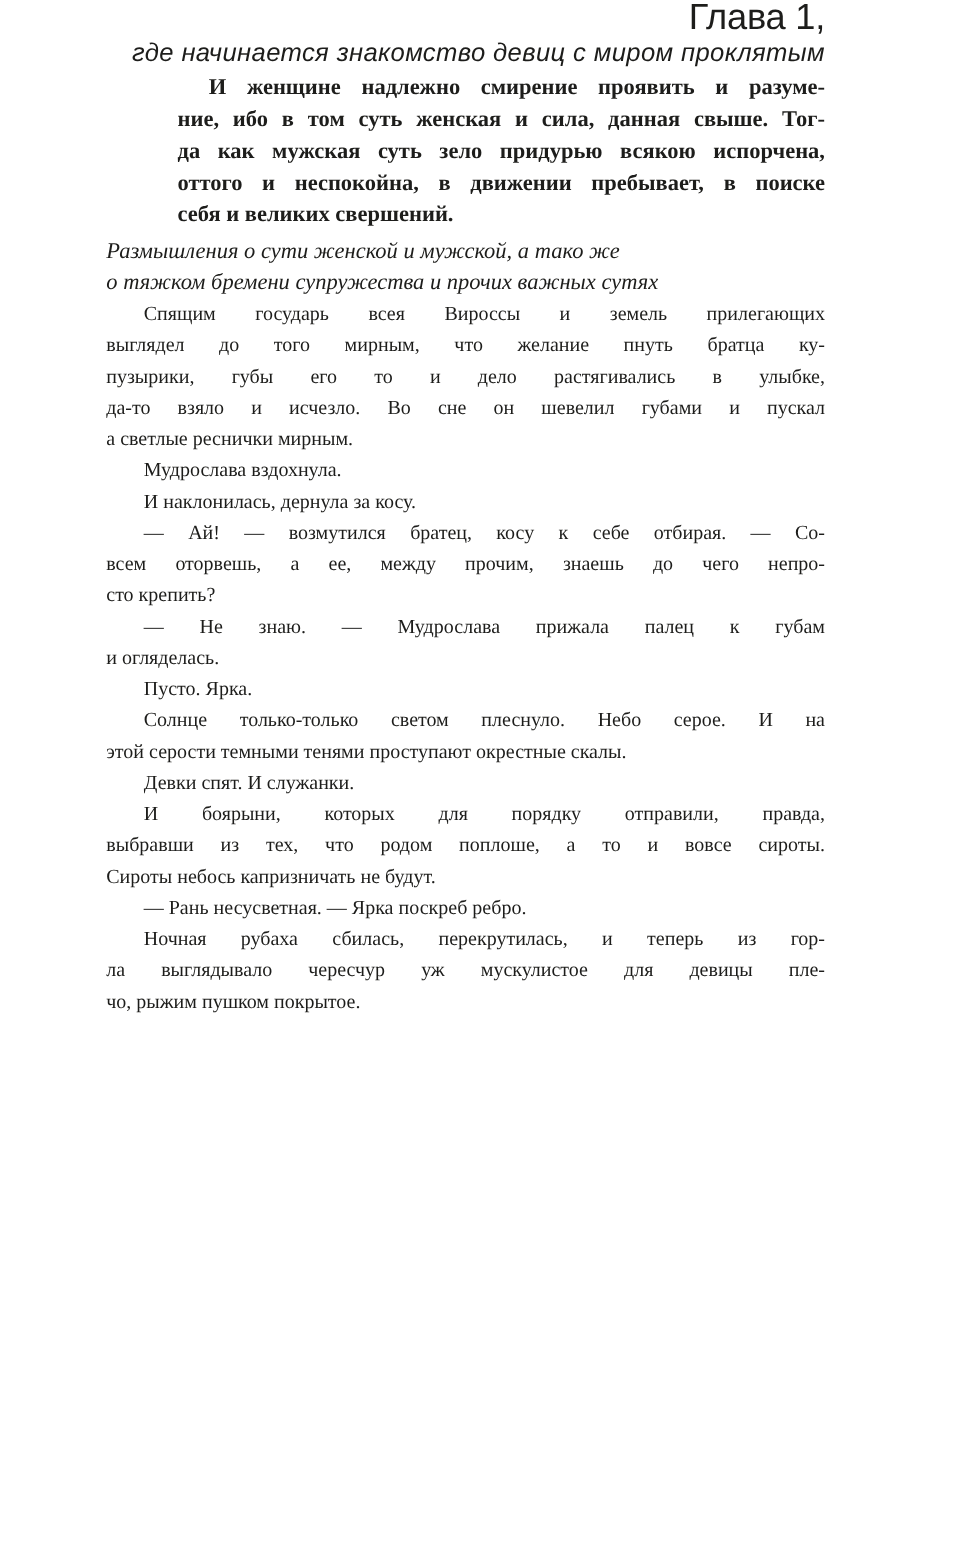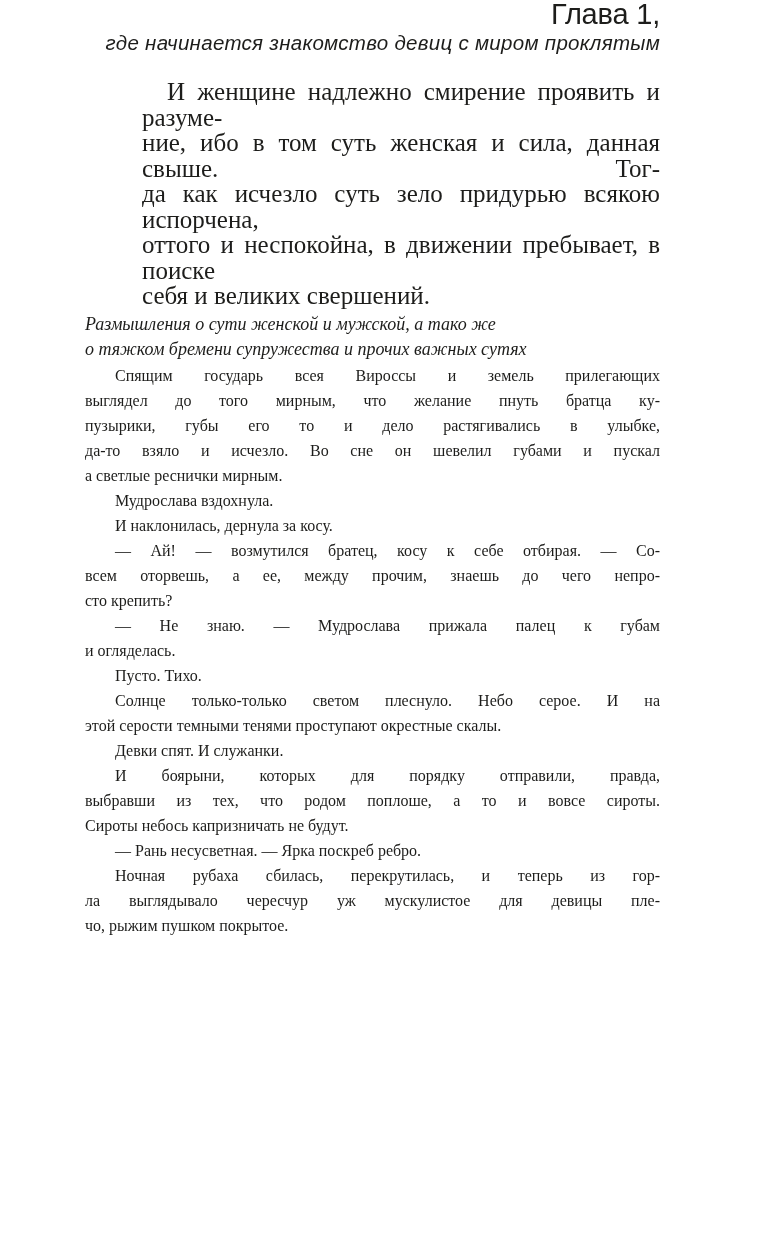--- a/index.html
+++ b/index.html
@@ -35,24 +35,25 @@
   .chapter-subtitle {
     margin-top: 2px;
     font-family: "Liberation Sans", sans-serif;
     font-style: italic;
     font-size: 20.5px;
     line-height: 23px;
     letter-spacing: 0.3px;
     text-align: right;
   }
   .epigraph {
-    margin-top: 25px;
+    margin-top: 3px;
     margin-left: 57px;
-    font-size: 25px;
+    font-size: 18px;
     line-height: 25.5px;
+    font-weight: bold;
   }
   .attribution {
     margin-top: 3px;
     font-size: 18px;
     line-height: 25px;
     font-style: italic;
     text-align: left;
   }
   .body-text {
     margin-top: 1px;
@@ -79,21 +80,21 @@
 <div class="page">
   <div class="content">
 
     <div class="chapter-title">Глава 1,</div>
 
     <div class="chapter-subtitle">где начинается знакомство девиц с миром проклятым</div>
 
     <div class="epigraph">
         <div class="line first just">И женщине надлежно смирение проявить и разуме-</div>
         <div class="line just">ние, ибо в том суть женская и сила, данная свыше. Тог-</div>
-        <div class="line just">да как исчезло суть зело придурью всякою испорчена,</div>
+        <div class="line just">да как мужская суть зело придурью всякою испорчена,</div>
         <div class="line just">оттого и неспокойна, в движении пребывает, в поиске</div>
         <div class="line">себя и великих свершений.</div>
       </div>
 
     <div class="attribution">
         <div class="line">Размышления о сути женской и мужской, а тако же</div>
         <div class="line">о тяжком бремени супружества и прочих важных сутях</div>
       </div>
 
     <div class="body-text">
@@ -113,21 +114,21 @@
         <div class="para">
           <div class="line first just">— Ай! — возмутился братец, косу к себе отбирая. — Со-</div>
           <div class="line just">всем оторвешь, а ее, между прочим, знаешь до чего непро-</div>
           <div class="line">сто крепить?</div>
         </div>
         <div class="para">
           <div class="line first just">— Не знаю. — Мудрослава прижала палец к губам</div>
           <div class="line">и огляделась.</div>
         </div>
         <div class="para">
-          <div class="line first">Пусто. Тихо.</div>
+          <div class="line first">Пусто. Ярка.</div>
         </div>
         <div class="para">
           <div class="line first just">Солнце только-только светом плеснуло. Небо серое. И на</div>
           <div class="line">этой серости темными тенями проступают окрестные скалы.</div>
         </div>
         <div class="para">
           <div class="line first">Девки спят. И служанки.</div>
         </div>
         <div class="para">
           <div class="line first just">И боярыни, которых для порядку отправили, правда,</div>

